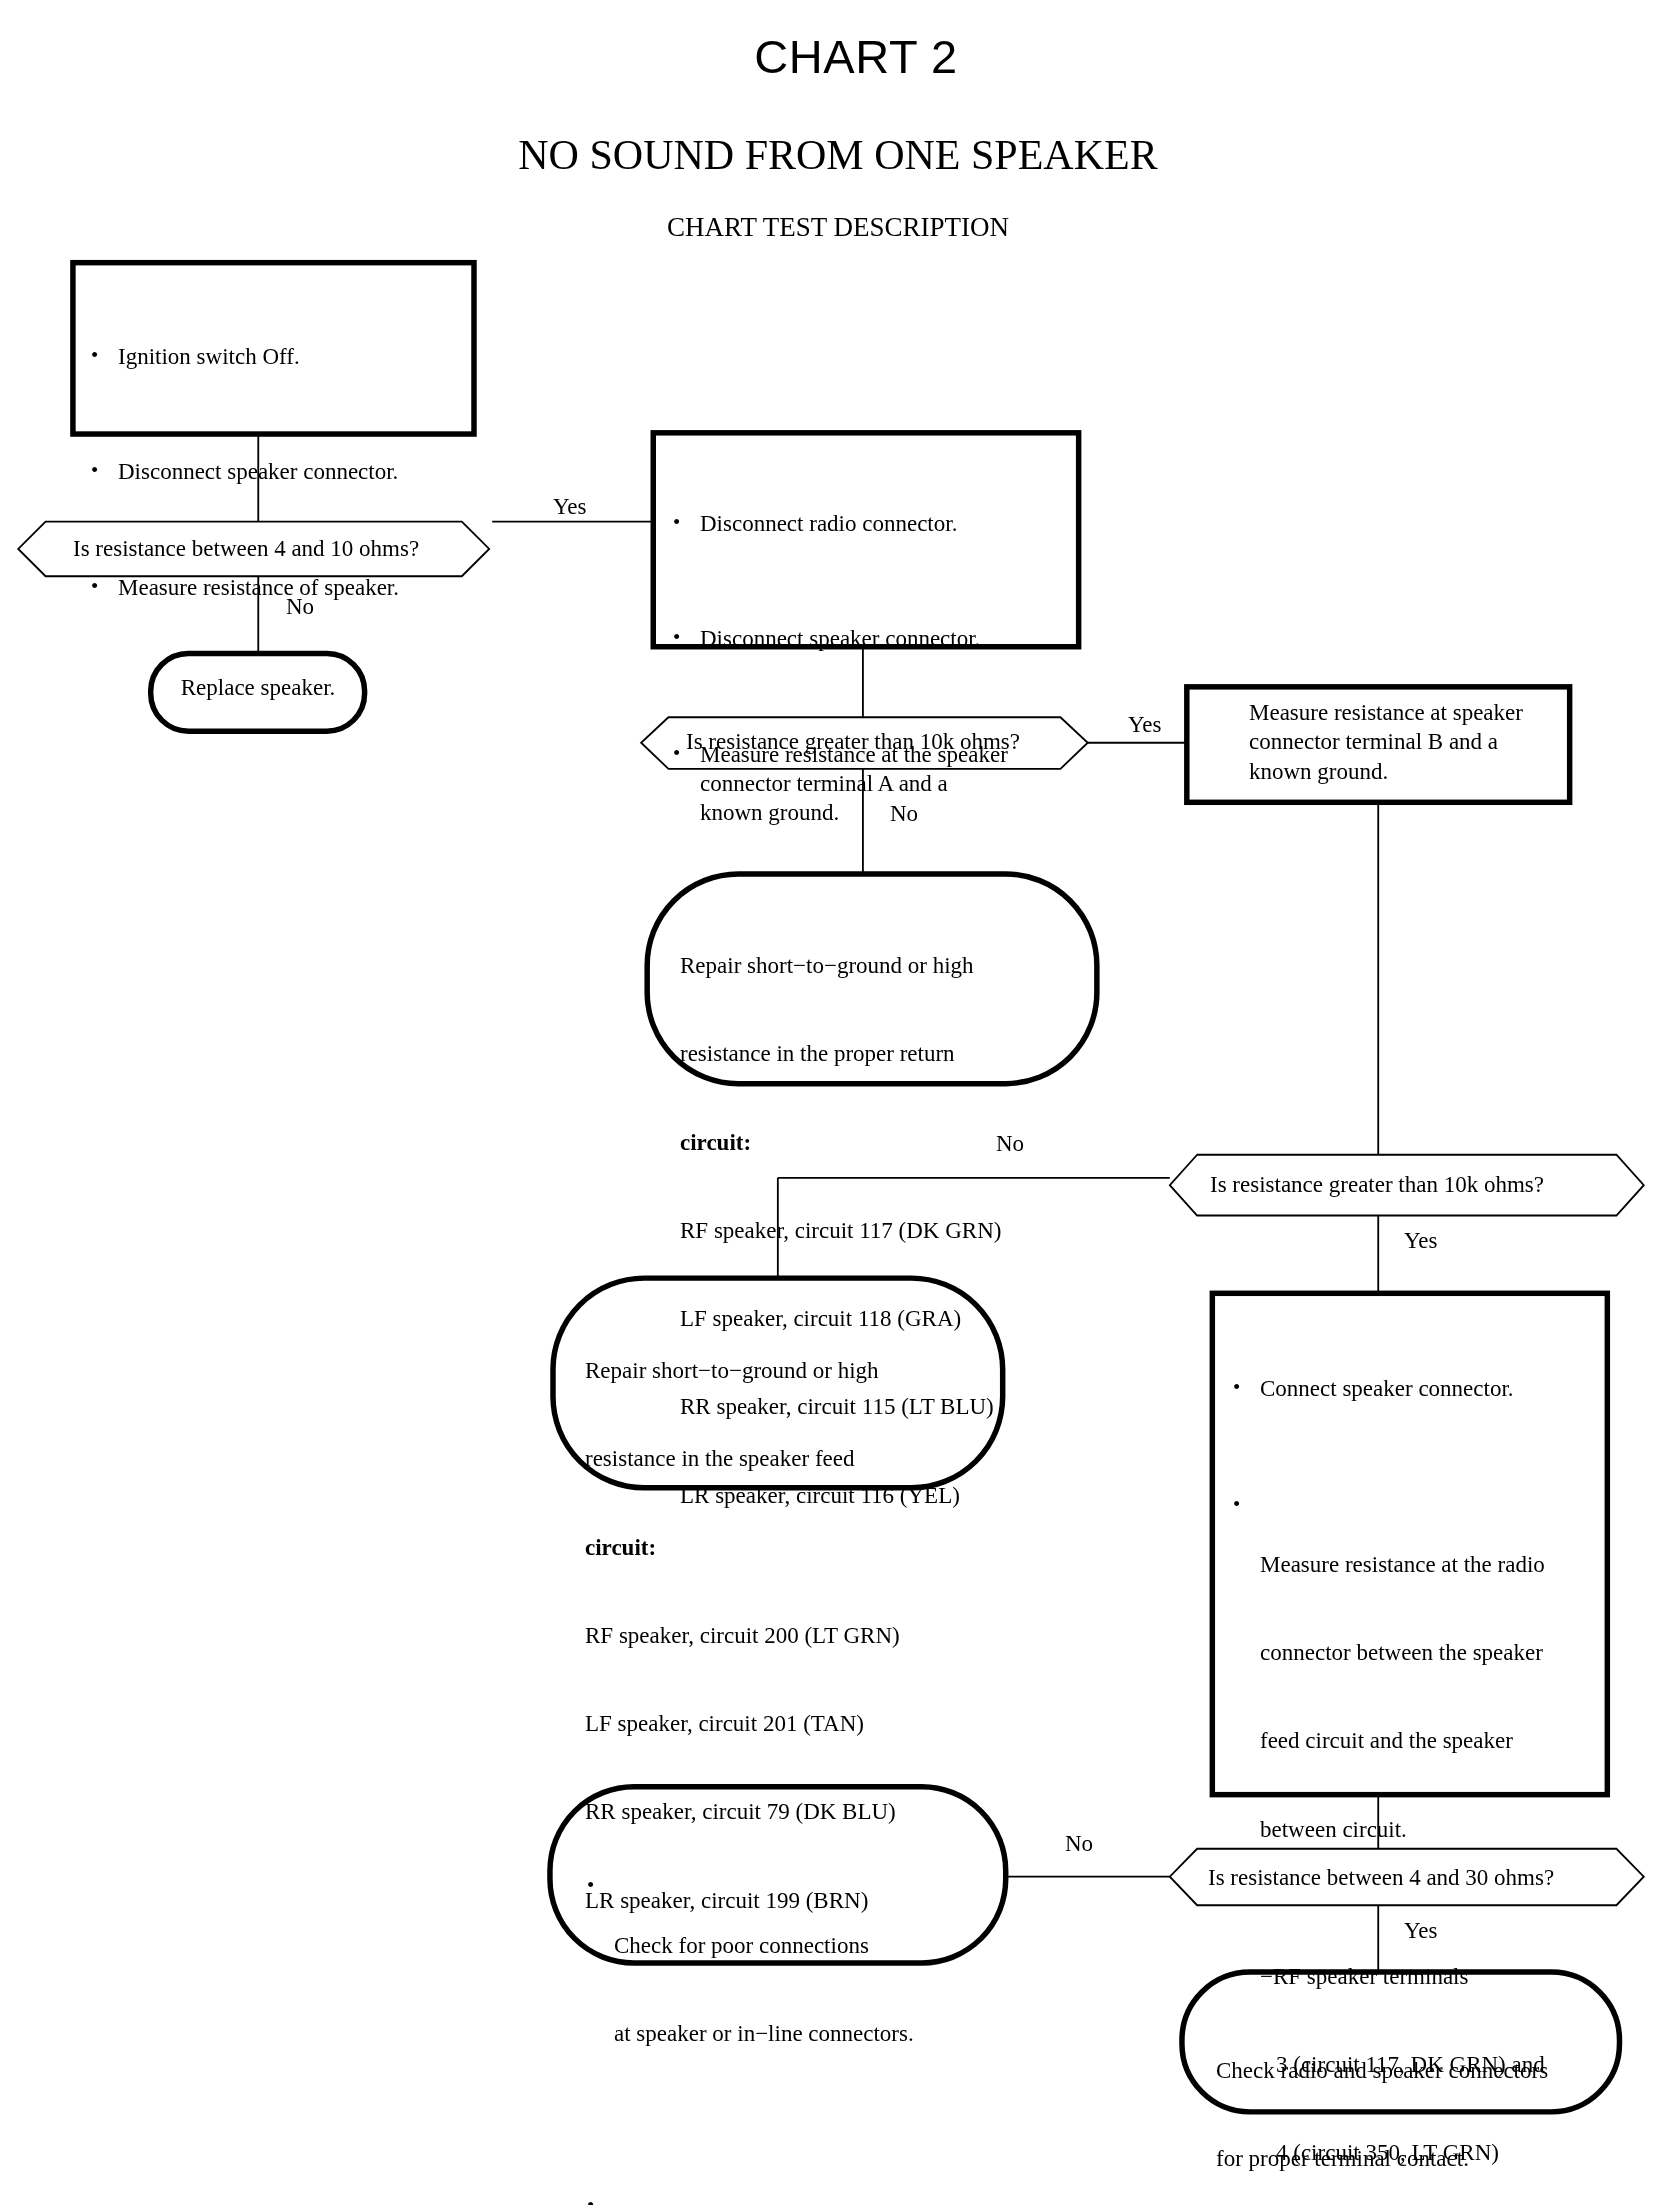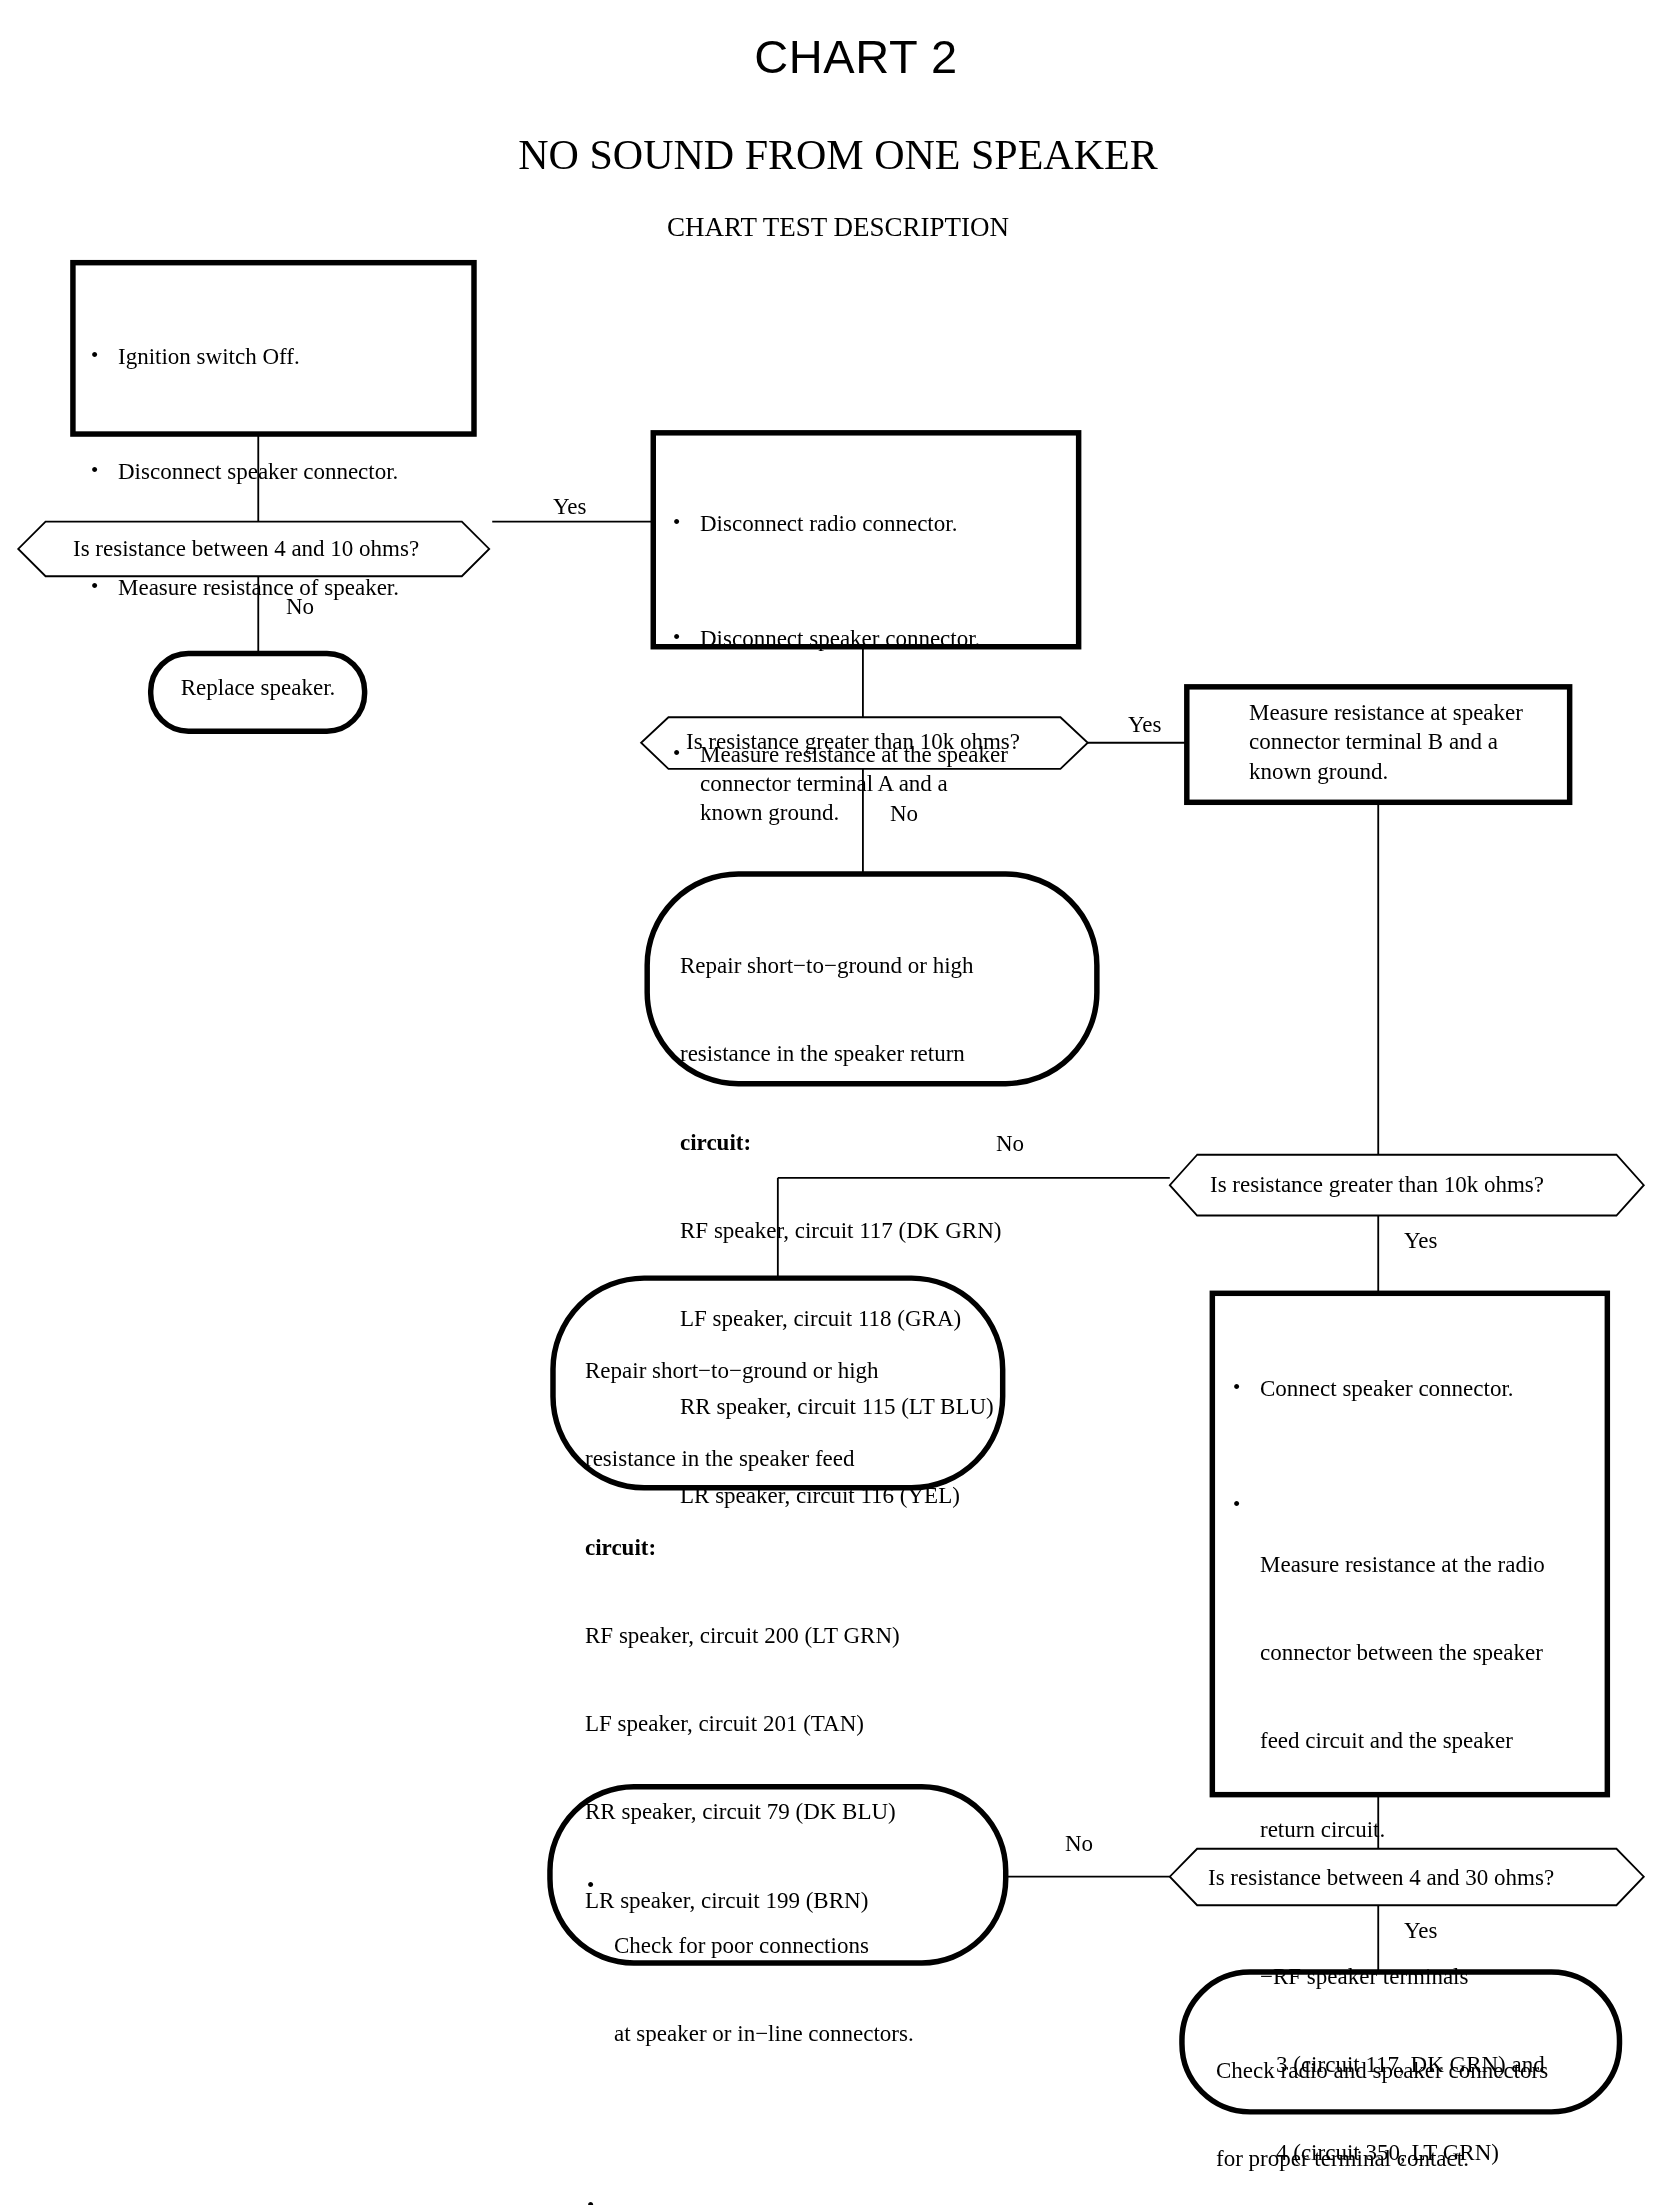--- a/index.html
+++ b/index.html
@@ -111,21 +111,21 @@
   </div>
 
   <div class="dec-text" style="left:686px;top:729px;">Is resistance greater than 10k ohms?</div>
 
   <div class="node-text" style="left:1208px;top:698px;width:359px;margin-left:41px;">Measure resistance at speaker
 connector terminal B and a
 known ground.</div>
 
   <div class="node-text" style="left:680px;top:892px;width:401px;">
     <div>Repair short−to−ground or high</div>
-    <div>resistance in the speaker return</div>
+    <div>resistance in the proper return</div>
     <div class="b">circuit:</div>
     <div>RF speaker, circuit 117 (DK GRN)</div>
     <div>LF speaker, circuit 118 (GRA)</div>
     <div>RR speaker, circuit 115 (LT BLU)</div>
     <div>LR speaker, circuit 116 (YEL)</div>
   </div>
 
   <div class="dec-text" style="left:1210px;top:1172px;">Is resistance greater than 10k ohms?</div>
 
   <div class="node-text" style="left:585px;top:1297px;width:401px;">
@@ -142,21 +142,21 @@
     <div class="bullet-row" style="margin-top:8.5px;">
       <div class="bullet-dot">•</div>
       <div class="bullet-body">Connect speaker connector.</div>
     </div>
     <div class="bullet-row" style="margin-top:28px;">
       <div class="bullet-dot">•</div>
       <div class="bullet-body">
         <div>Measure resistance at the radio</div>
         <div>connector between the speaker</div>
         <div>feed circuit and the speaker</div>
-        <div>return circuit.</div>
+        <div>between circuit.</div>
         <div>
           <div>−RF speaker terminals</div>
           <div style="padding-left:16px;">3 (circuit 117, DK GRN) and</div>
           <div style="padding-left:16px;">4 (circuit 350, LT GRN)</div>
         </div>
         
         
         
       </div>
     </div>

